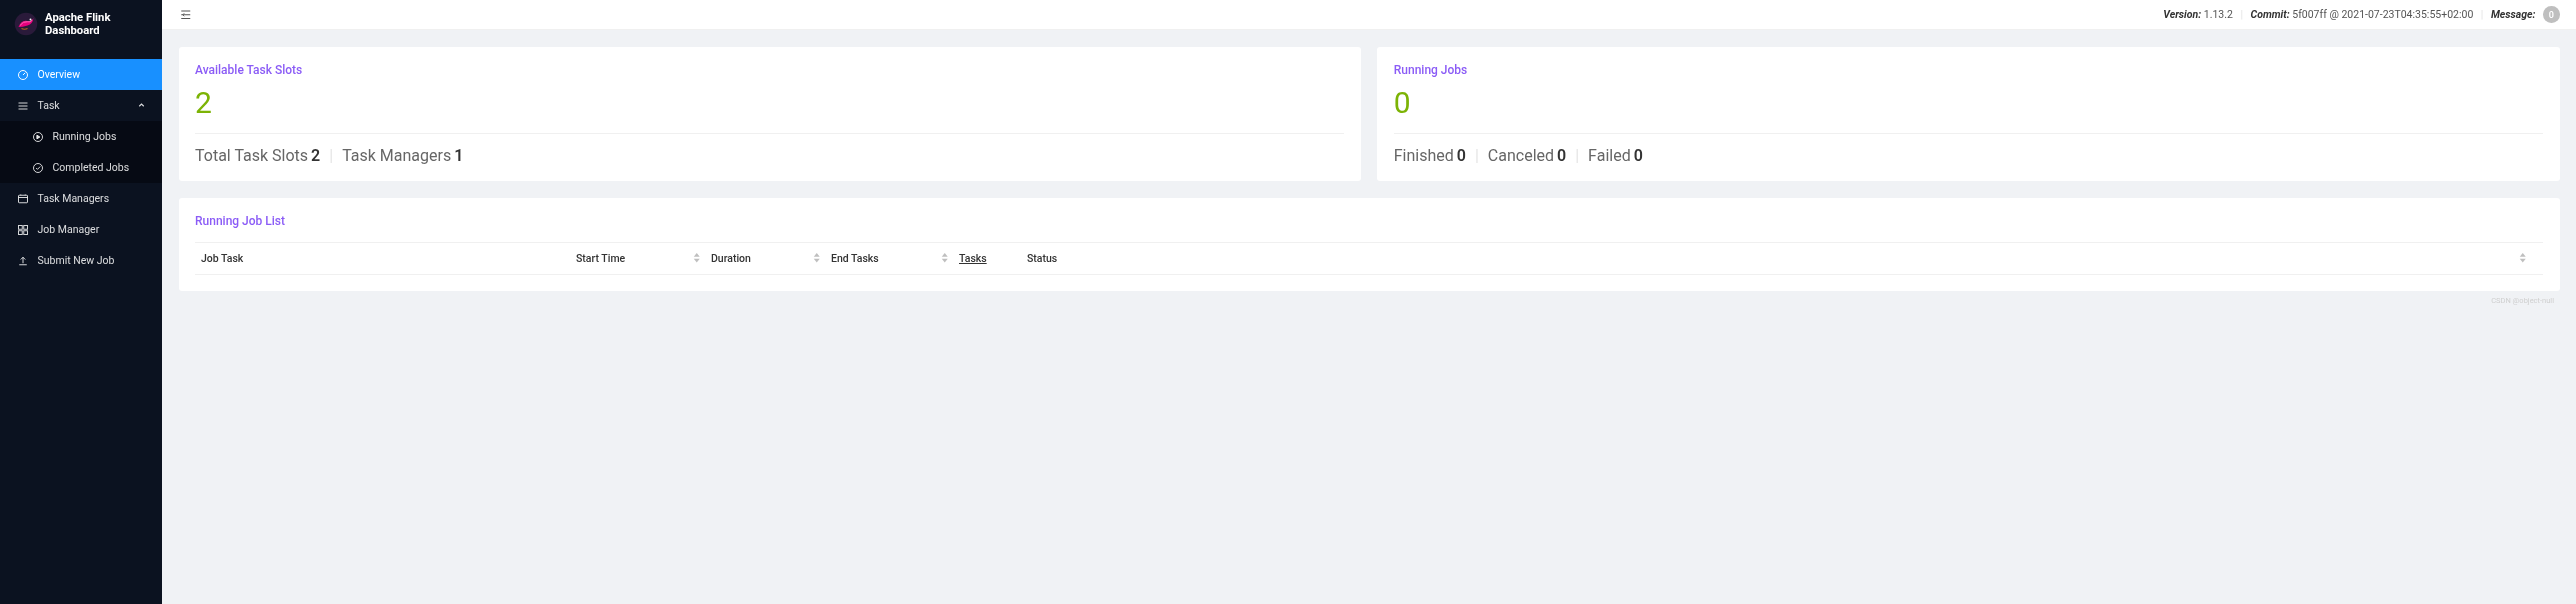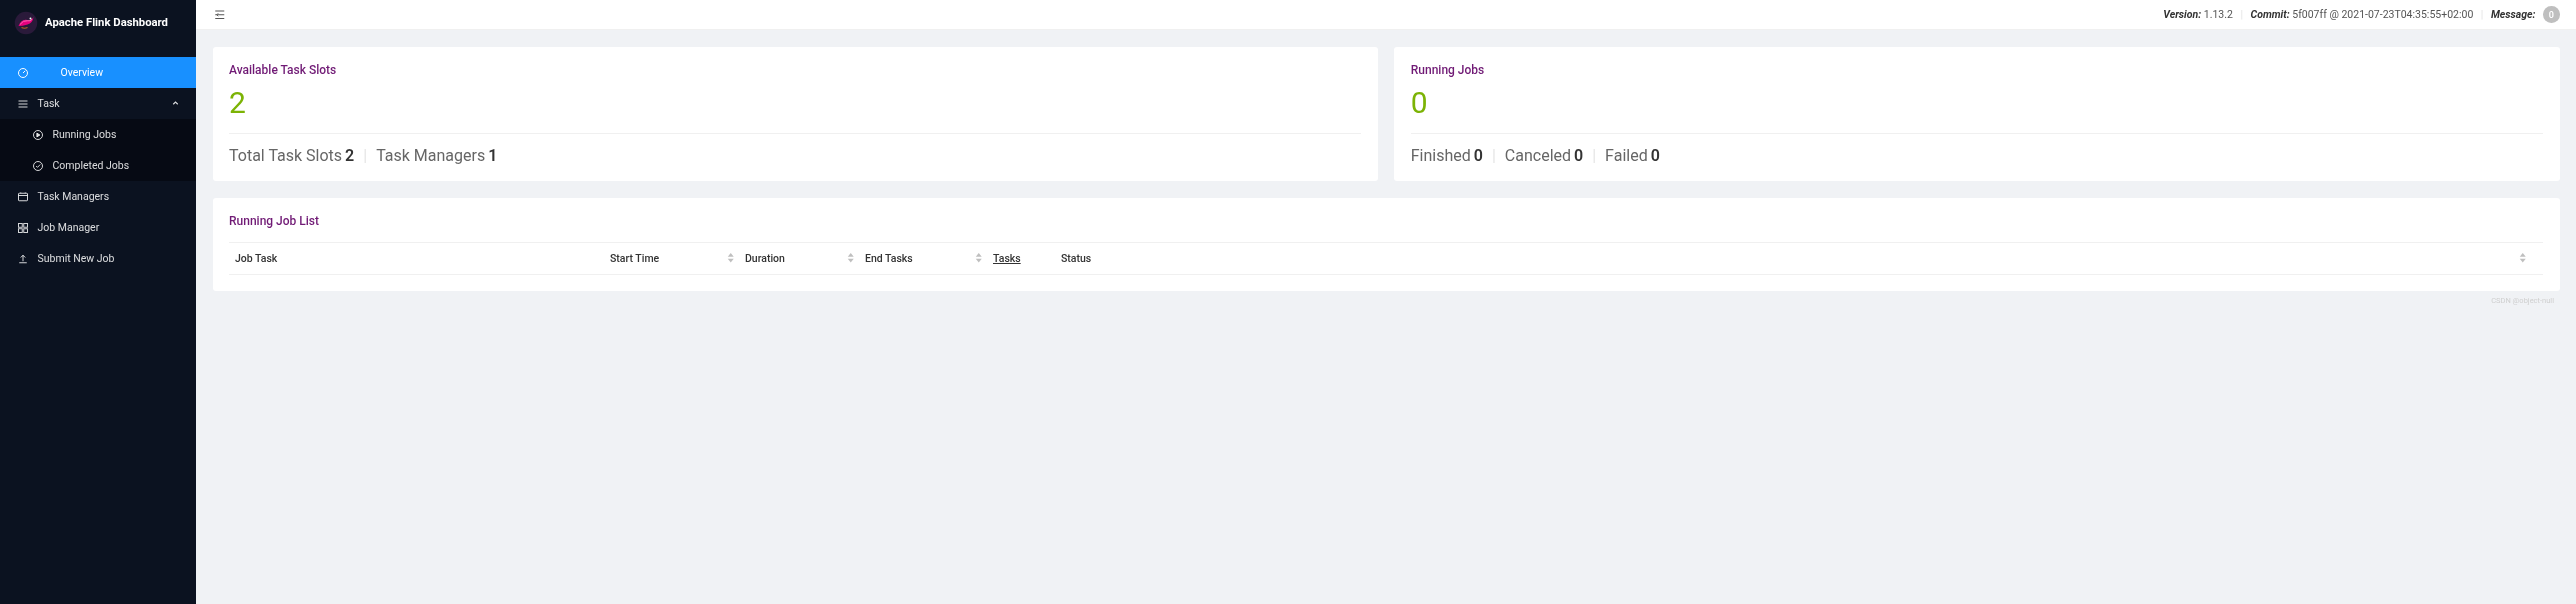--- a/index.html
+++ b/index.html
@@ -1,47 +1,47 @@
 <!DOCTYPE html>
 <html style="font-size:12px"><head>
   <meta charset="utf-8">
   <style>
     * { margin: 0; padding: 0; box-sizing: border-box; }
     body { font-family: -apple-system, BlinkMacSystemFont, "Segoe UI", Roboto, "Helvetica Neue", Arial, sans-serif; background: #f0f2f5; color: #333; }
     
     .app { display: flex; min-height: 100vh; }
     
     
-    .sidebar { width: 196px; background: #0b1220; color: #fff; flex-shrink: 0; }
+    .sidebar { width: 162px; background: #0b1220; color: #fff; flex-shrink: 0; }
     .sidebar-header { display: flex; align-items: center; padding: 10.5px 13.5px; }
     .logo { width: 24px; height: 24px; margin-right: 7.5px; }
     .sidebar-title { font-size: 11.3px; font-weight: 700; color: #fff; }
     
     .nav { padding-top: 12px; }
     .nav-item { display: flex; align-items: center; padding: 9px 16.5px; color: rgba(255,255,255,0.85); cursor: pointer; font-size: 10.5px; }
-    .nav-item.active { background: #1890ff; color: #fff; gap: 23px; }
+    .nav-item.active { background: #1890ff; color: #fff; }
     .nav-item .nav-icon { width: 12px; height: 12px; margin-right: 9px; display: inline-flex; align-items: center; justify-content: center; }
     .nav-item .chevron { margin-left: auto; }
     .nav-sub { background: #060a14; }
     .nav-sub .nav-item { padding-left: 31.5px; font-size: 10.5px; color: rgba(255,255,255,0.85); }
     
     
     .main { flex: 1; display: flex; flex-direction: column; }
     .topbar { background: #fff; display: flex; align-items: center; padding: 0 16.5px; height: 30px; border-bottom: 0.8px solid #f0f0f0; }
     .collapse-btn { cursor: pointer; color: #555; }
     .topbar-right { margin-left: auto; display: flex; align-items: center; gap: 7.5px; font-size: 10.5px; color: #555; }
     .topbar-right .label { font-weight: 700; color: #333; font-style: italic; }
     .divider-v { color: #e5e5e5; }
     .msg-badge { background: #bfbfbf; color: #fff; border-radius: 50%; width: 16.5px; height: 16.5px; display: inline-flex; align-items: center; justify-content: center; font-size: 9px; font-weight: 600; }
     
     .content { padding: 16.5px; display: flex; flex-direction: column; gap: 16.5px; position: relative; }
     
     .cards { display: flex; gap: 16.5px; }
     .card { background: #fff; border-radius: 3px; padding: 16.5px; flex: 1; }
-    .card-title { font-size: 12px; font-weight: 500; color: #701a75; margin-bottom: 10.5px; }
+    .card-title { font-size: 12px; font-weight: 500; color: #8b5cf6; margin-bottom: 10.5px; }
     .big-number { font-size: 30px; font-weight: 400; color: #7cb305; line-height: 1; margin-bottom: 15px; }
     .divider-h { border: none; border-top: 0.8px solid #f0f0f0; margin-bottom: 12px; }
     .stats-row { display: flex; align-items: center; gap: 9px; font-size: 16px; color: #666; }
     .stats-row .value { font-weight: 600; color: #333; margin-left: 3px; }
     .stats-divider { color: #e5e5e5; }
     
     .list-card { background: #fff; border-radius: 3px; padding: 16.5px; }
     .table { width: 100%; margin-top: 13.5px; }
     .table-header { display: flex; padding: 9px 6px; border-top: 0.8px solid #f0f0f0; border-bottom: 0.8px solid #f0f0f0; font-weight: 500; color: #333; font-size: 10.5px; }
     .th { display: flex; align-items: center; }

